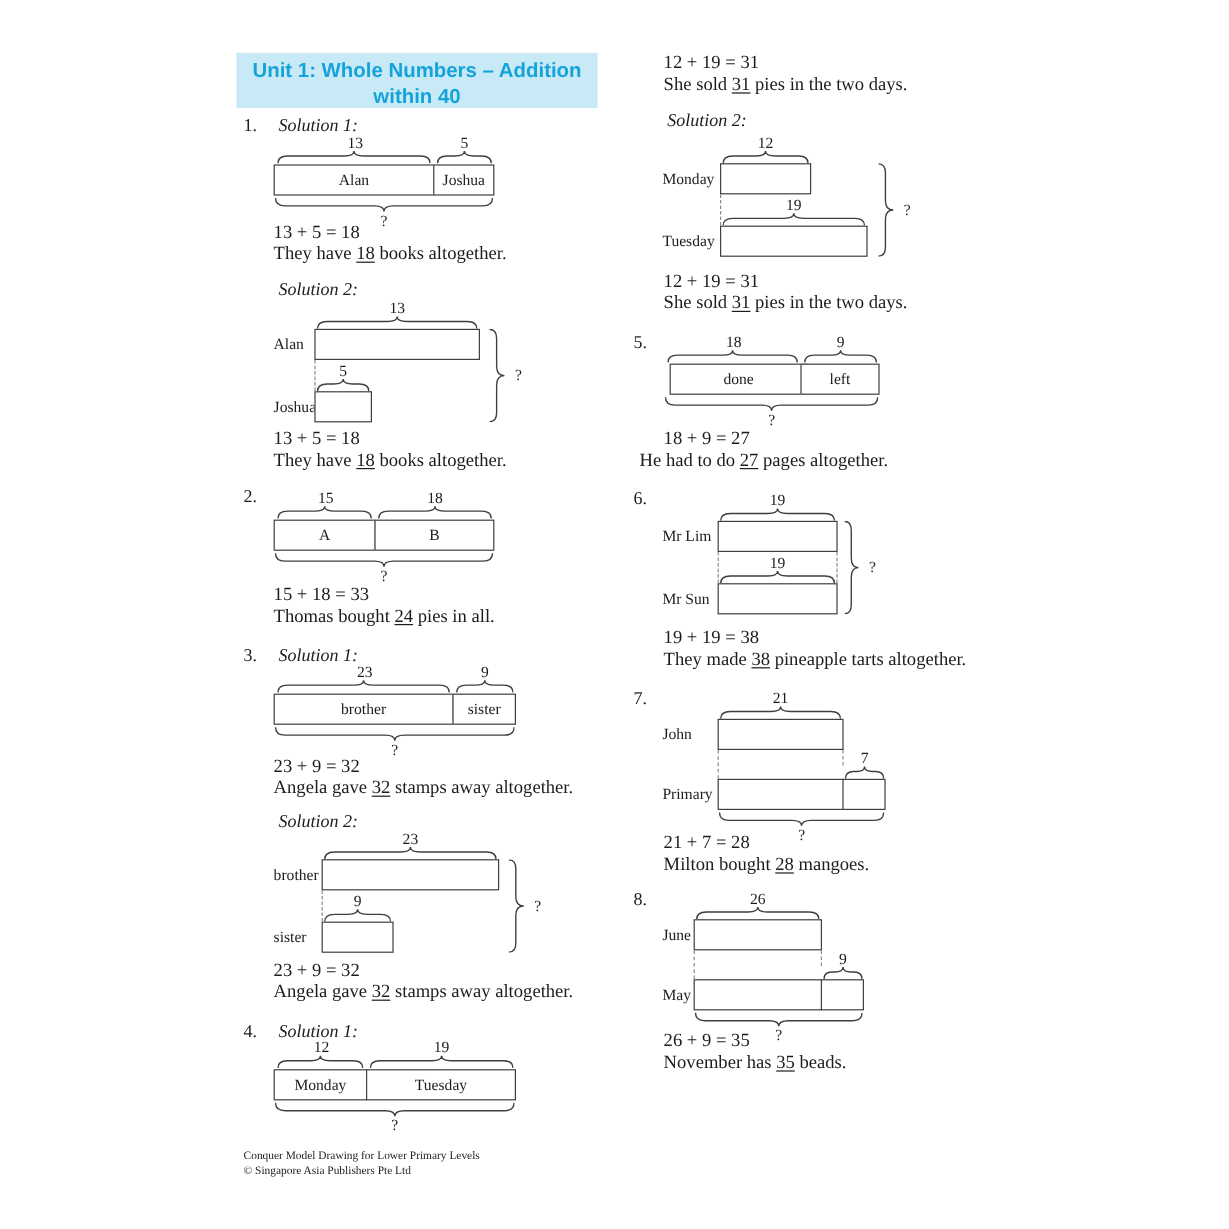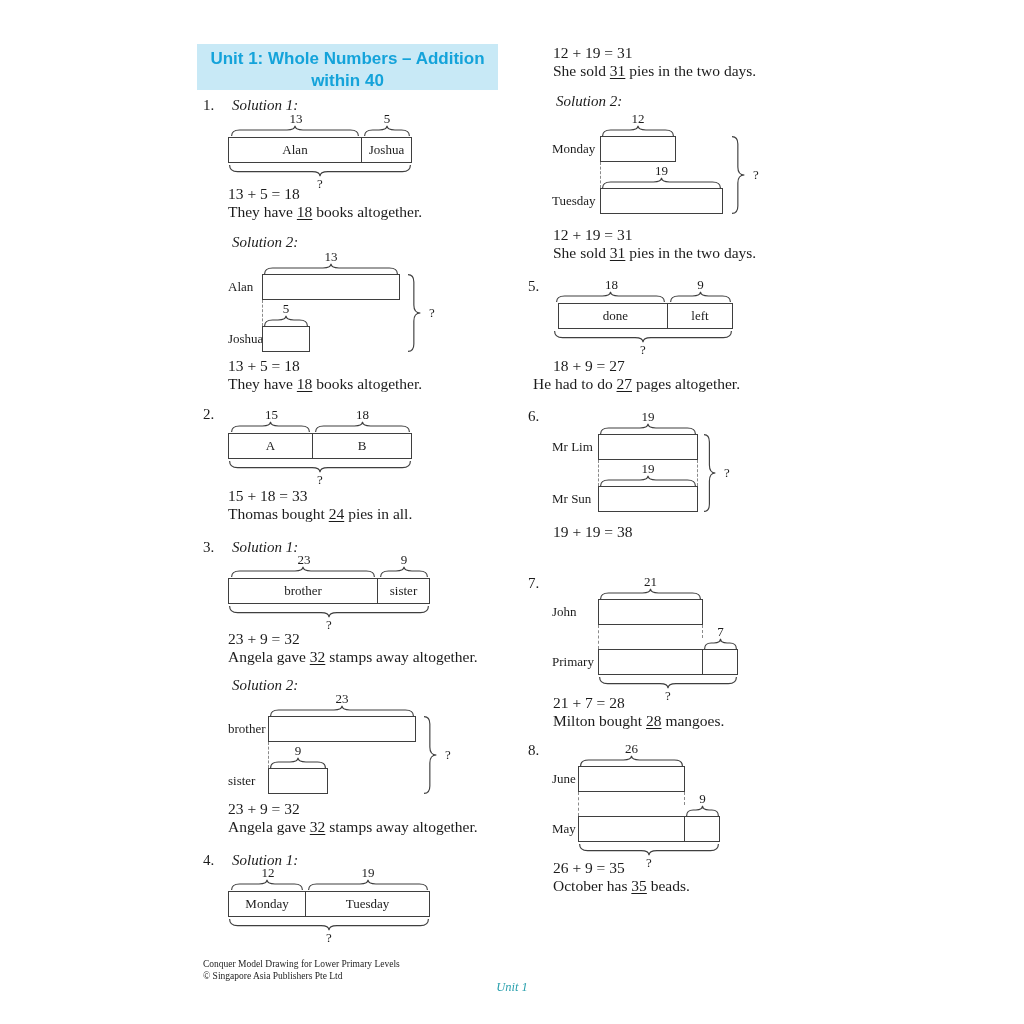--- a/index.html
+++ b/index.html
@@ -298,20 +298,21 @@
     <div class="box" style="left:48px;top:76px;width:100px;height:26px"></div>
     <div class="brace" style="left:154px;top:24px;width:12px;height:78px">
         <svg width="12" height="78" viewBox="0 0 12 78">
           <path d="M0,0.6 Q5.4,0.6 5.4,8 L5.4,31 Q5.4,39 11.4,39 Q5.4,39 5.4,47 L5.4,70 Q5.4,77.4 0,77.4" fill="none" stroke="#3f3f3f" stroke-width="1.15" stroke-linecap="round"></path>
         </svg>
       </div>
     <div class="q" style="left:170px;top:56px;width:14px">?</div>
   </div>
 
   <div class="tline" style="left:553px;top:523px">19 + 19 = 38</div>
+  <div class="tline" style="left:553px;top:541px"><span>They made </span><span class="u">38</span><span> pineapple tarts altogether.</span></div>
 
   <div class="pnum" style="left:528px;top:575px">7.</div>
 
   <div class="diag" style="left:550px;top:575px;width:230px;height:128px">
     <div class="rowlab" style="left:2px;top:24px;height:26px">John</div>
     <div class="num" style="left:48px;top:0;width:105px">21</div>
     <div class="brace" style="left:50px;top:13px;width:101px;height:11px">
         <svg width="101" height="11" viewBox="0 0 101 11">
           <path d="M0.6,11 Q0.6,4.95 8.6,4.95 L42.5,4.95 Q50.5,4.95 50.5,0.8 Q50.5,4.95 58.5,4.95 L92.4,4.95 Q100.4,4.95 100.4,11" fill="none" stroke="#3f3f3f" stroke-width="1.15" stroke-linecap="round"></path>
         </svg>
@@ -363,19 +364,18 @@
     <div class="divline" style="left:134px;top:74px;height:26px"></div>
     <div class="brace" style="left:29px;top:102px;width:140px;height:12px">
         <svg width="140" height="12" viewBox="0 0 140 12">
           <path d="M0.6,0 Q0.6,6.6000000000000005 8.6,6.6000000000000005 L62,6.6000000000000005 Q70,6.6000000000000005 70,11.2 Q70,6.6000000000000005 78,6.6000000000000005 L131.4,6.6000000000000005 Q139.4,6.6000000000000005 139.4,0" fill="none" stroke="#3f3f3f" stroke-width="1.15" stroke-linecap="round"></path>
         </svg>
       </div>
     <div class="q" style="left:28px;top:114px;width:142px">?</div>
   </div>
 
   <div class="tline" style="left:553px;top:859px">26 + 9 = 35</div>
-  <div class="tline" style="left:553px;top:877px"><span>October has </span><span class="u">35</span><span> beads.</span></div>
+  <div class="tline" style="left:553px;top:877px"><span>November has </span><span class="u">35</span><span> beads.</span></div>
 
   <div class="foot-small" style="left:203px;top:958px">Conquer Model Drawing for Lower Primary Levels</div>
   <div class="foot-small" style="left:203px;top:970px">© Singapore Asia Publishers Pte Ltd</div>
-  <div class="foot-unit" style="top:980px">Unit 1</div>
 
 </div>
 
 </body></html>

